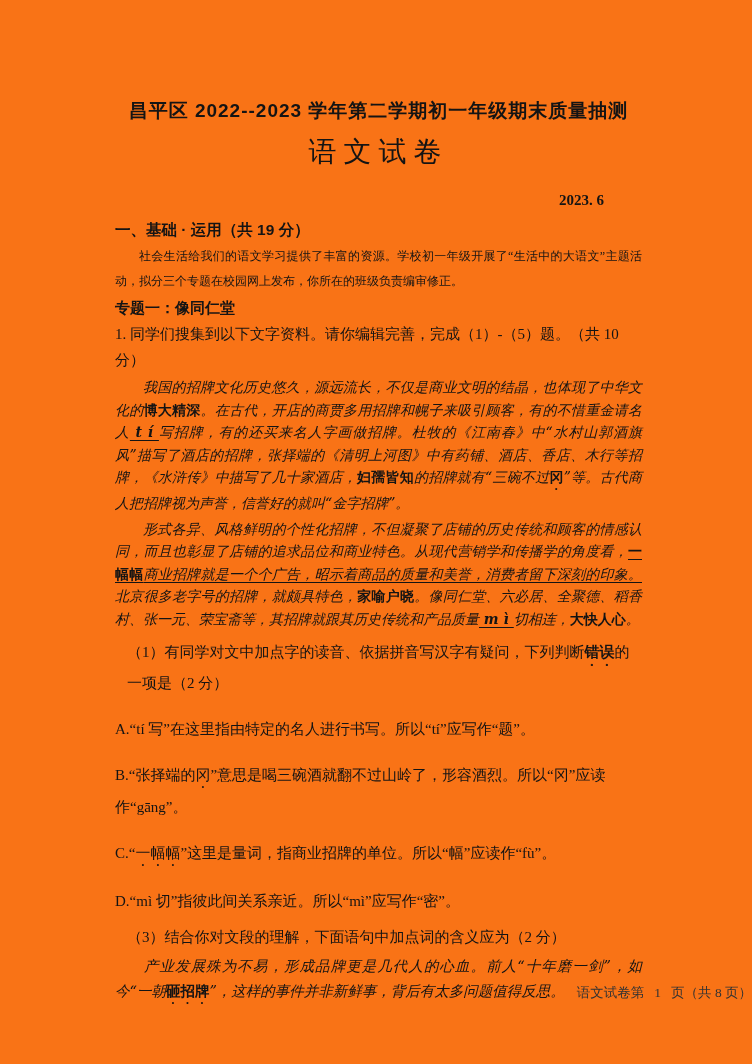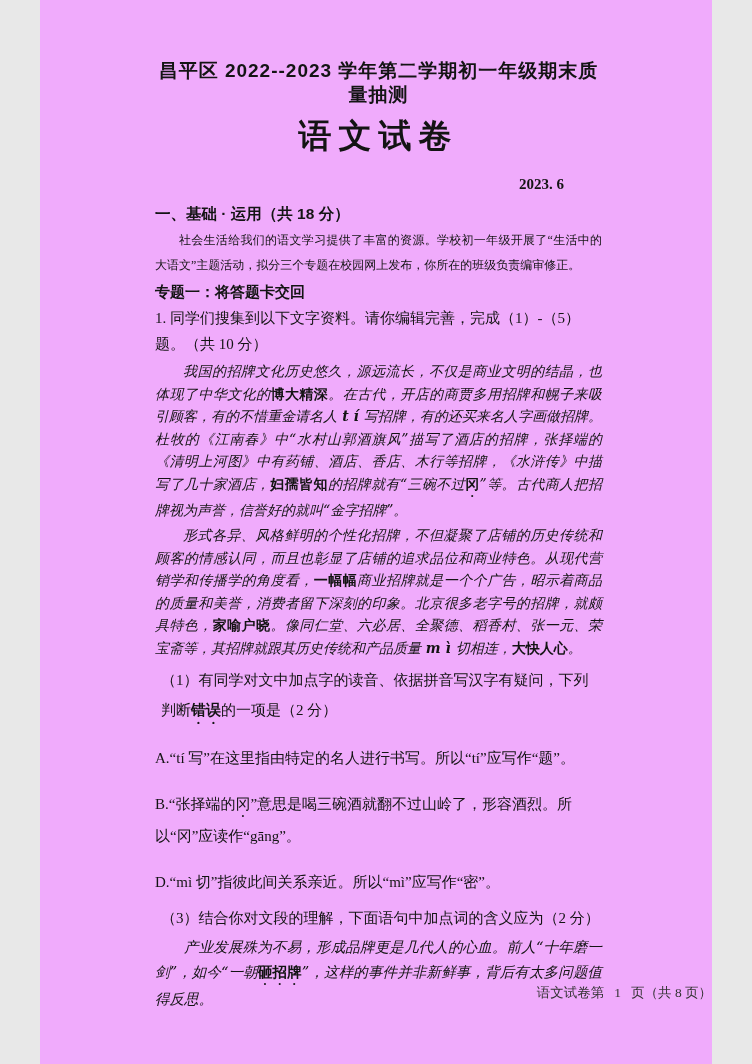--- a/index.html
+++ b/index.html
@@ -1,35 +1,35 @@
 <!DOCTYPE html>
 <html><head>
 <meta charset="utf-8">
 <style>
   html,body{margin:0;padding:0;background:#e8e8e8;}
   .page{
     position:relative;
-    width:672px;height:1064px;
+    width:752px;height:1064px;
     margin:0 auto;
-    background:#f0abfc;
+    background:#f97316;
     box-sizing:border-box;
-    padding:59px 110px 0 115px;
+    padding:99px 110px 0 115px;
     color:#141414;
     overflow:hidden;
     font-family:"Liberation Serif","DejaVu Serif",serif;
   }
   .exam-title{
     text-align:center;
     font-family:"Liberation Sans","DejaVu Sans",sans-serif;
     font-weight:bold;font-size:19px;line-height:24px;letter-spacing:1px;
   }
   .paper-title{
     text-align:center;
     font-family:"Liberation Sans","DejaVu Sans",sans-serif;
-    font-weight:bold;font-size:33px;line-height:42px;letter-spacing:7px;
+    font-weight:normal;font-size:28px;line-height:42px;letter-spacing:7px;
     margin-top:8px;
   }
   .date-line{
     text-align:right;padding-right:38px;margin-top:17px;
     font-size:15px;font-weight:600;line-height:20px;
   }
   .notice{
     margin:12px 0 0 0;
     font-family:"Liberation Sans","DejaVu Sans",sans-serif;
     font-weight:bold;font-size:15.5px;line-height:31px;
@@ -48,62 +48,63 @@
     font-family:"Liberation Sans","DejaVu Sans",sans-serif;
     font-weight:bold;font-size:15px;line-height:26px;margin-top:1px;
   }
   .stem-line{margin:0;font-size:15px;line-height:26px;}
   .kaiti{
     margin:3px 0 0 0;
     font-family:"DejaVu Serif","Liberation Serif",serif;
     font-style:italic;
     font-size:14px;line-height:22.5px;text-align:justify;
   }
-  .q-line{margin:7px 0 0 6px;font-size:15px;line-height:29px;}
+  .q-line{margin:7px 0 0 12px;font-size:15px;line-height:29px;}
   .opt-line{margin:16px 0 0 0;font-size:15px;line-height:30px;}
   .quote{line-height:25px;font-size:14.5px;margin-top:2px;}
   .footer{
     position:absolute;left:16px;right:0;bottom:62px;
     text-align:right;font-size:13.5px;line-height:18px;color:#333;
   }
   .footer .pg{margin:0 10px;}
   .b{font-weight:bold;}
   .bh{font-weight:bold;font-family:"Liberation Sans","DejaVu Sans",sans-serif;font-style:normal;}
-  .u{text-underline-offset:3px;}
+  .u{text-decoration:underline;text-underline-offset:3px;}
   .dt{
     -webkit-text-emphasis:filled dot;-webkit-text-emphasis-position:under left;
     text-emphasis:filled dot;text-emphasis-position:under left;
   }
 </style>
 </head>
 <body>
 
 <div class="page">
 
   <div class="exam-title">昌平区 2022--2023 学年第二学期初一年级期末质量抽测</div>
   <div class="paper-title">语文试卷</div>
   <div class="date-line">2023. 6</div>
 
 
-  <div class="sec-heading">一、基础 · 运用（共 18 分）</div>
+  <div class="sec-heading">一、基础 · 运用（共 19 分）</div>
 
   <p class="body-para indent">社会生活给我们的语文学习提供了丰富的资源。学校初一年级开展了“生活中的大语文”主题活动，拟分三个专题在校园网上发布，你所在的班级负责编审修正。</p>
 
-  <div class="topic-heading">专题一：将答题卡交回</div>
+  <div class="topic-heading">专题一：像同仁堂</div>
 
   <p class="stem-line">1. 同学们搜集到以下文字资料。请你编辑完善，完成（1）-（5）题。（共 10 分）</p>
 
   <p class="kaiti indent"><span>我国的招牌文化历史悠久，源远流长，不仅是商业文明的结晶，也体现了中华文化的</span><span class="bh">博大精深</span><span>。在古代，开店的商贾多用招牌和幌子来吸引顾客，有的不惜重金请名人</span><span class="b u"> t í </span><span>写招牌，有的还买来名人字画做招牌。杜牧的《江南春》中“水村山郭酒旗风”描写了酒店的招牌，张择端的《清明上河图》中有药铺、酒店、香店、木行等招牌，《水浒传》中描写了几十家酒店，</span><span class="bh">妇孺皆知</span><span>的招牌就有“三碗不过</span><span class="bh dt">冈</span><span>”等。古代商人把招牌视为声誉，信誉好的就叫“金字招牌”。</span></p>
 
   <p class="kaiti indent"><span>形式各异、风格鲜明的个性化招牌，不但凝聚了店铺的历史传统和顾客的情感认同，而且也彰显了店铺的追求品位和商业特色。从现代营销学和传播学的角度看，</span><span class="bh u">一幅幅</span><span class="u">商业招牌就是一个个广告，昭示着商品的质量和美誉，消费者留下深刻的印象。</span><span>北京很多老字号的招牌，就颇具特色，</span><span class="bh">家喻户晓</span><span>。像同仁堂、六必居、全聚德、稻香村、张一元、荣宝斋等，其招牌就跟其历史传统和产品质量</span><span class="b u"> m ì </span><span>切相连，</span><span class="bh">大快人心</span><span>。</span></p>
 
   <p class="q-line"><span>（1）有同学对文中加点字的读音、依据拼音写汉字有疑问，下列判断</span><span class="bh dt">错误</span><span>的一项是（2 分）</span></p>
 
   <p class="opt-line">A.“tí 写”在这里指由特定的名人进行书写。所以“tí”应写作“题”。</p>
   <p class="opt-line"><span>B.“张择端的</span><span class="dt">冈</span><span>”意思是喝三碗酒就翻不过山岭了，形容酒烈。所以“冈”应读作“gāng”。</span></p>
+  <p class="opt-line"><span>C.“</span><span class="dt">一幅幅</span><span>”这里是量词，指商业招牌的单位。所以“幅”应读作“fù”。</span></p>
   <p class="opt-line">D.“mì 切”指彼此间关系亲近。所以“mì”应写作“密”。</p>
 
   <p class="q-line">（3）结合你对文段的理解，下面语句中加点词的含义应为（2 分）</p>
 
   <p class="kaiti indent quote"><span>产业发展殊为不易，形成品牌更是几代人的心血。前人“十年磨一剑”，如今“一朝</span><span class="bh dt">砸招牌</span><span>”，这样的事件并非新鲜事，背后有太多问题值得反思。</span></p>
 
   <div class="footer"><span>语文试卷第</span><span class="pg">1</span><span>页（共 8 页）</span></div>
 
 </div>
 

